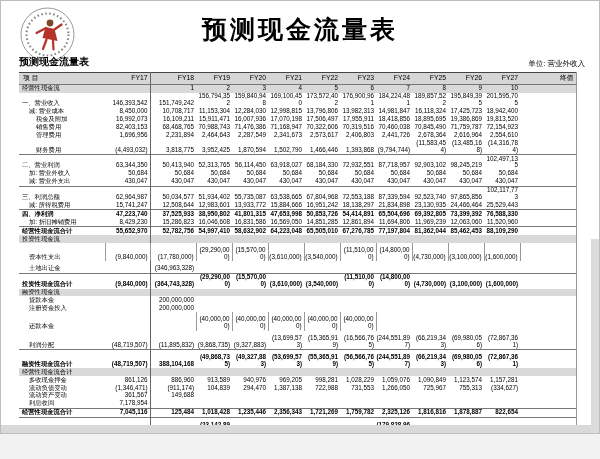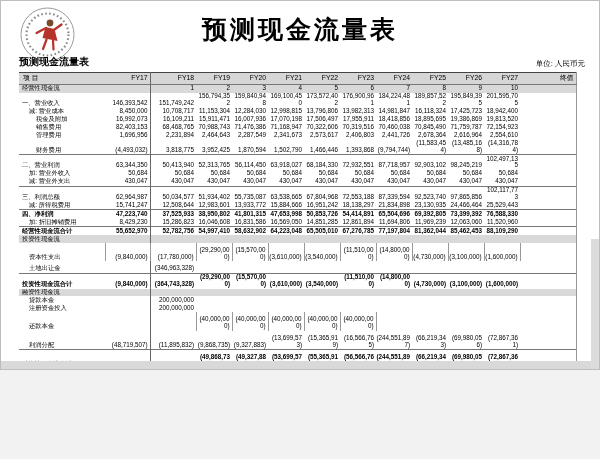--- a/index.html
+++ b/index.html
@@ -1,16 +1,16 @@
 <!DOCTYPE html>
 <html><head>
 <meta charset="utf-8">
 <style>
   html,body{margin:0;padding:0;background:#f2f2f2;}
-  .sheet{position:relative;width:600px;height:370px;background:#ffffff;border:1px solid #bdbdbd;
+  .sheet{position:relative;width:600px;height:434px;background:#ffffff;border:1px solid #bdbdbd;
          box-sizing:border-box;overflow:hidden;font-family:"Liberation Sans","DejaVu Sans",sans-serif;color:#000;}
   .page-title{position:absolute;top:12px;left:0;width:100%;text-align:center;
               font-size:25px;font-weight:bold;letter-spacing:3px;}
   .logo{position:absolute;top:5px;left:18px;width:57px;height:57px;}
   .meta{position:absolute;top:54px;left:18px;right:14px;display:flex;justify-content:space-between;align-items:flex-end;}
   .sheet-title{font-size:10px;font-weight:bold;}
   .unit{font-size:7.5px;}
   .tablewrap{position:absolute;top:71px;left:18px;right:2px;bottom:8px;overflow:hidden;}
   table{border-collapse:collapse;table-layout:fixed;width:557px;}
   td,th{font-size:6.3px;line-height:6.9px;padding:0.5px 2px 0.5px 0;text-align:right;
@@ -42,21 +42,21 @@
     <path d="M27 22 L17.5 27" stroke="#b5332a" stroke-width="2.2" stroke-linecap="round" fill="none"></path>
     <path d="M35.5 23.5 L42.5 18.5" stroke="#b5332a" stroke-width="2.2" stroke-linecap="round" fill="none"></path>
     <path d="M27.5 33.5 L24 43" stroke="#b5332a" stroke-width="2.2" stroke-linecap="round" fill="none"></path>
     <path d="M34 34.5 L34.5 43.5" stroke="#b5332a" stroke-width="2.2" stroke-linecap="round" fill="none"></path>
   </svg>
 
   <div class="page-title">预测现金流量表</div>
 
   <div class="meta">
     <div class="sheet-title">预测现金流量表</div>
-    <div class="unit">单位: 人民币元</div>
+    <div class="unit">单位: 营业外收入</div>
   </div>
 
   <div class="tablewrap">
     <table>
       <colgroup>
         <col style="width:86px">
           <col style="width:45px">
           <col style="width:46px">
         <col style="width:36px">
           <col style="width:36px">

